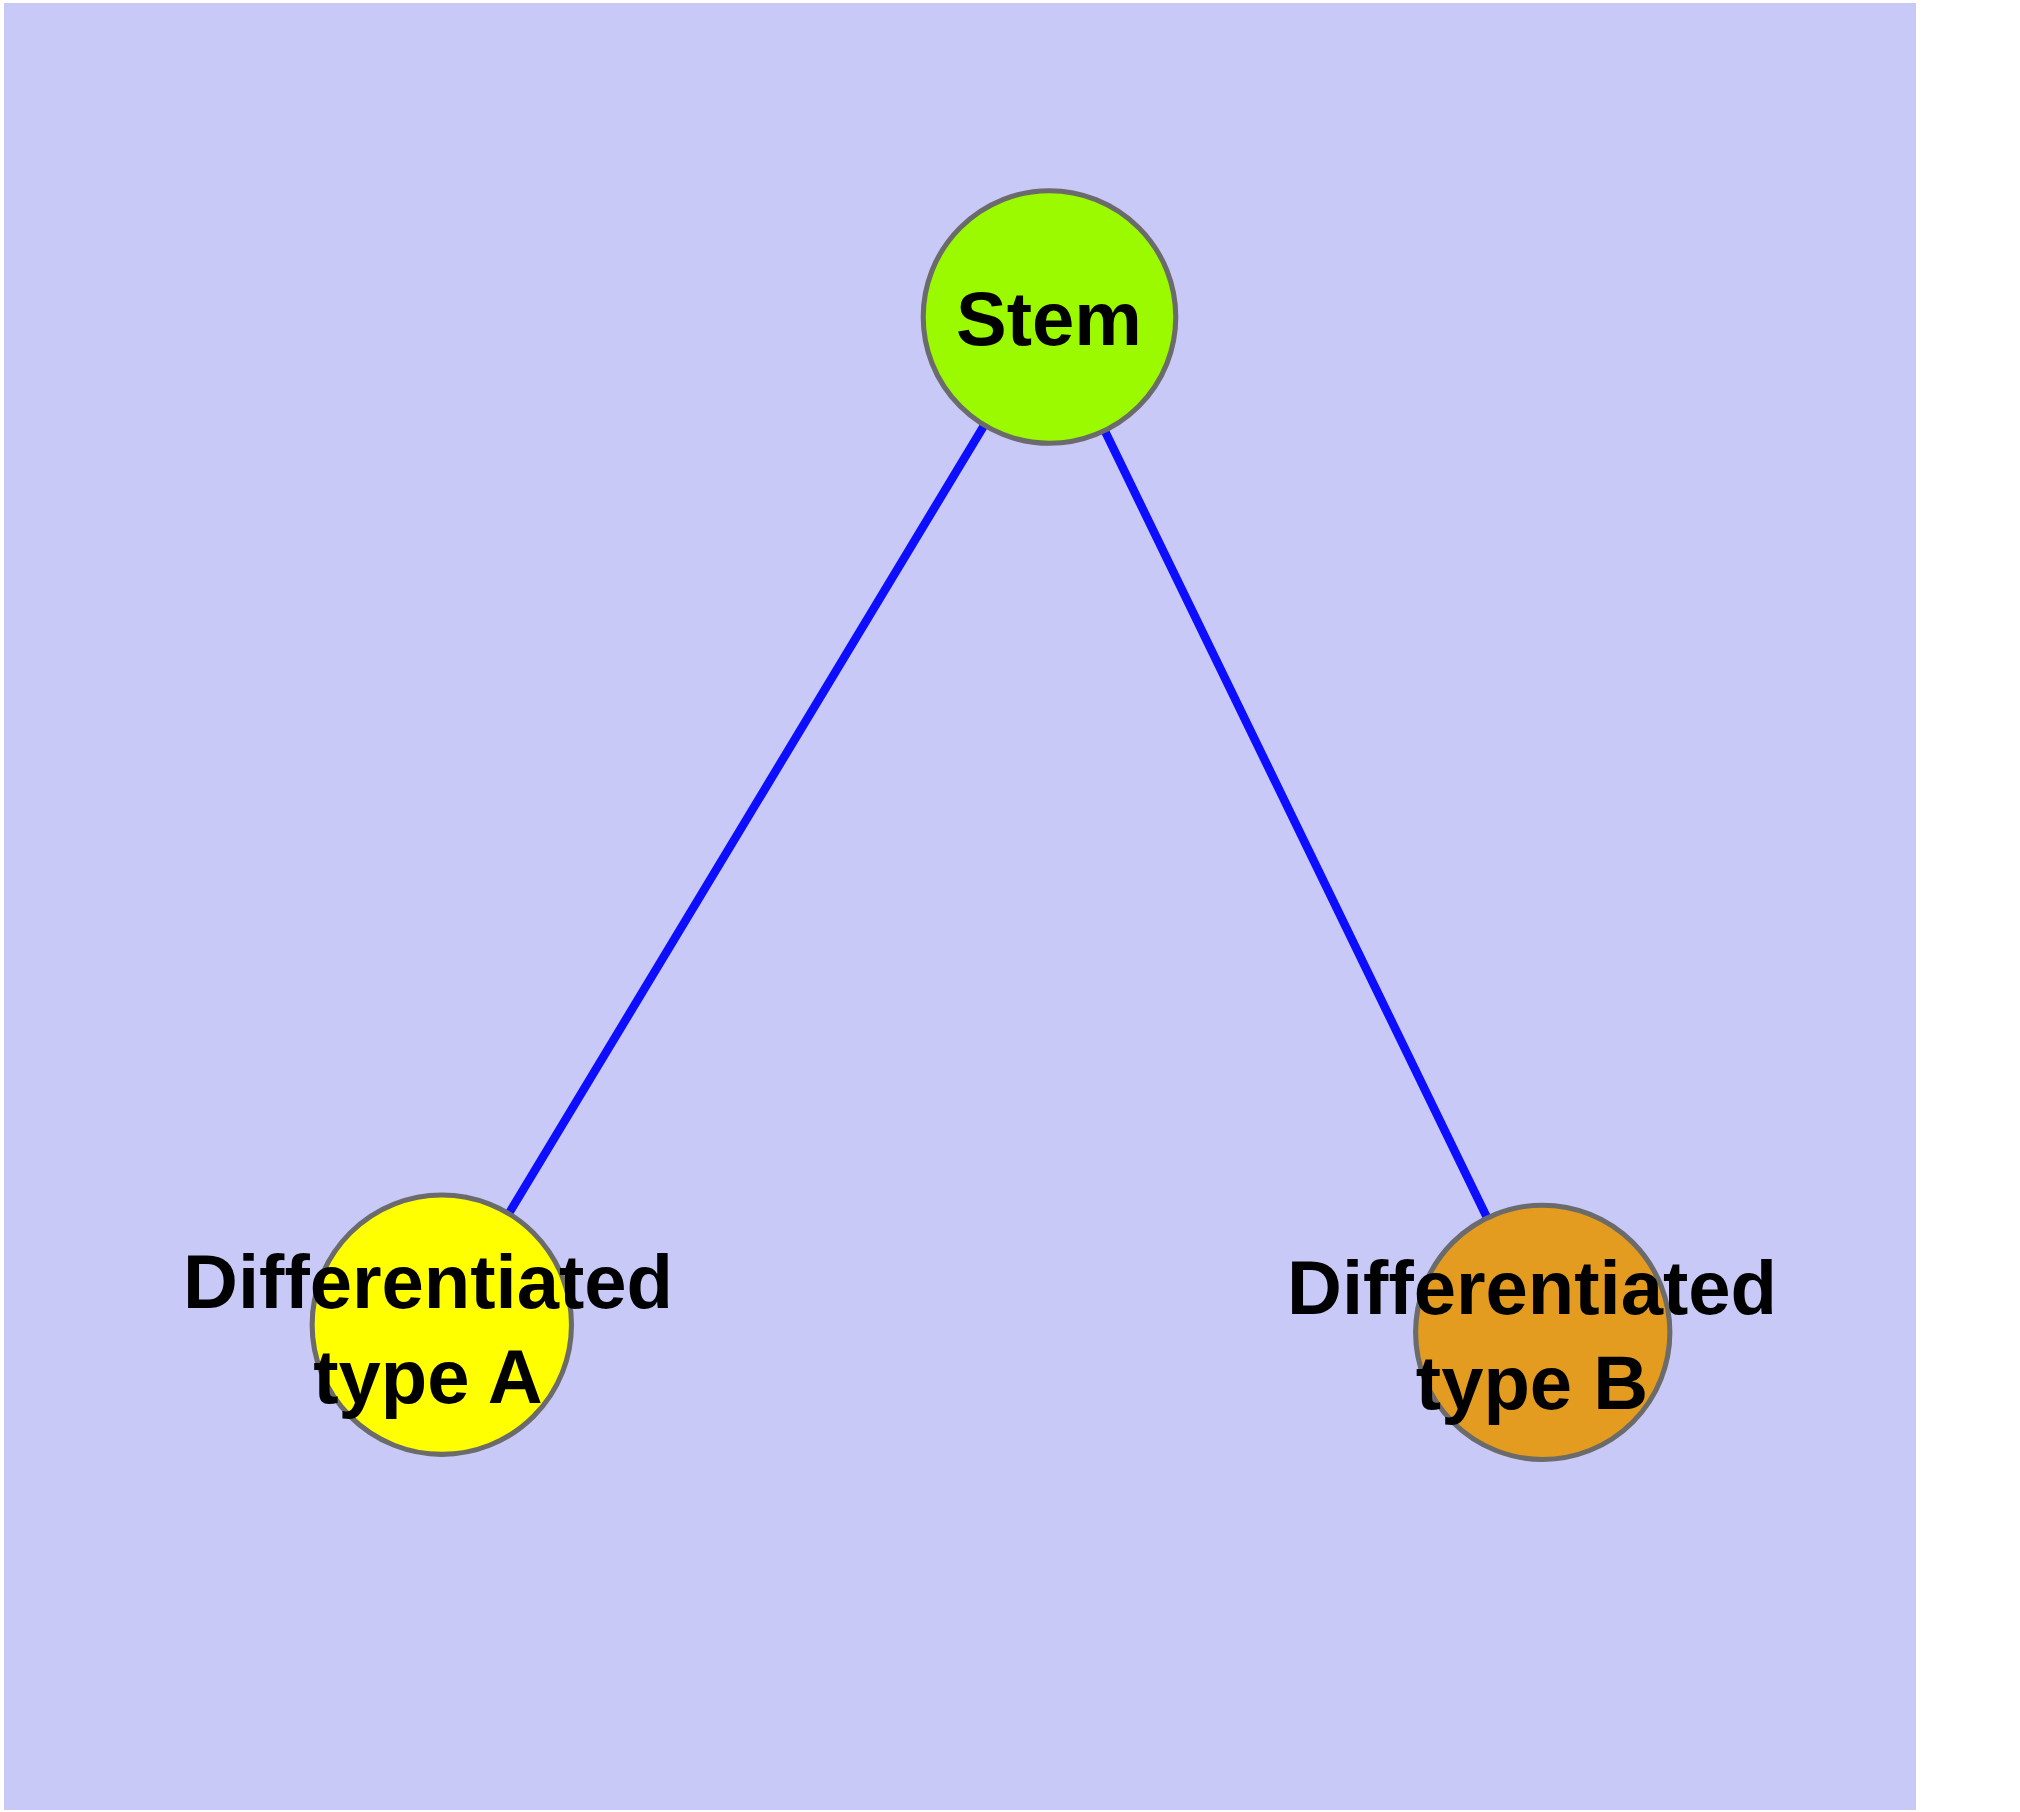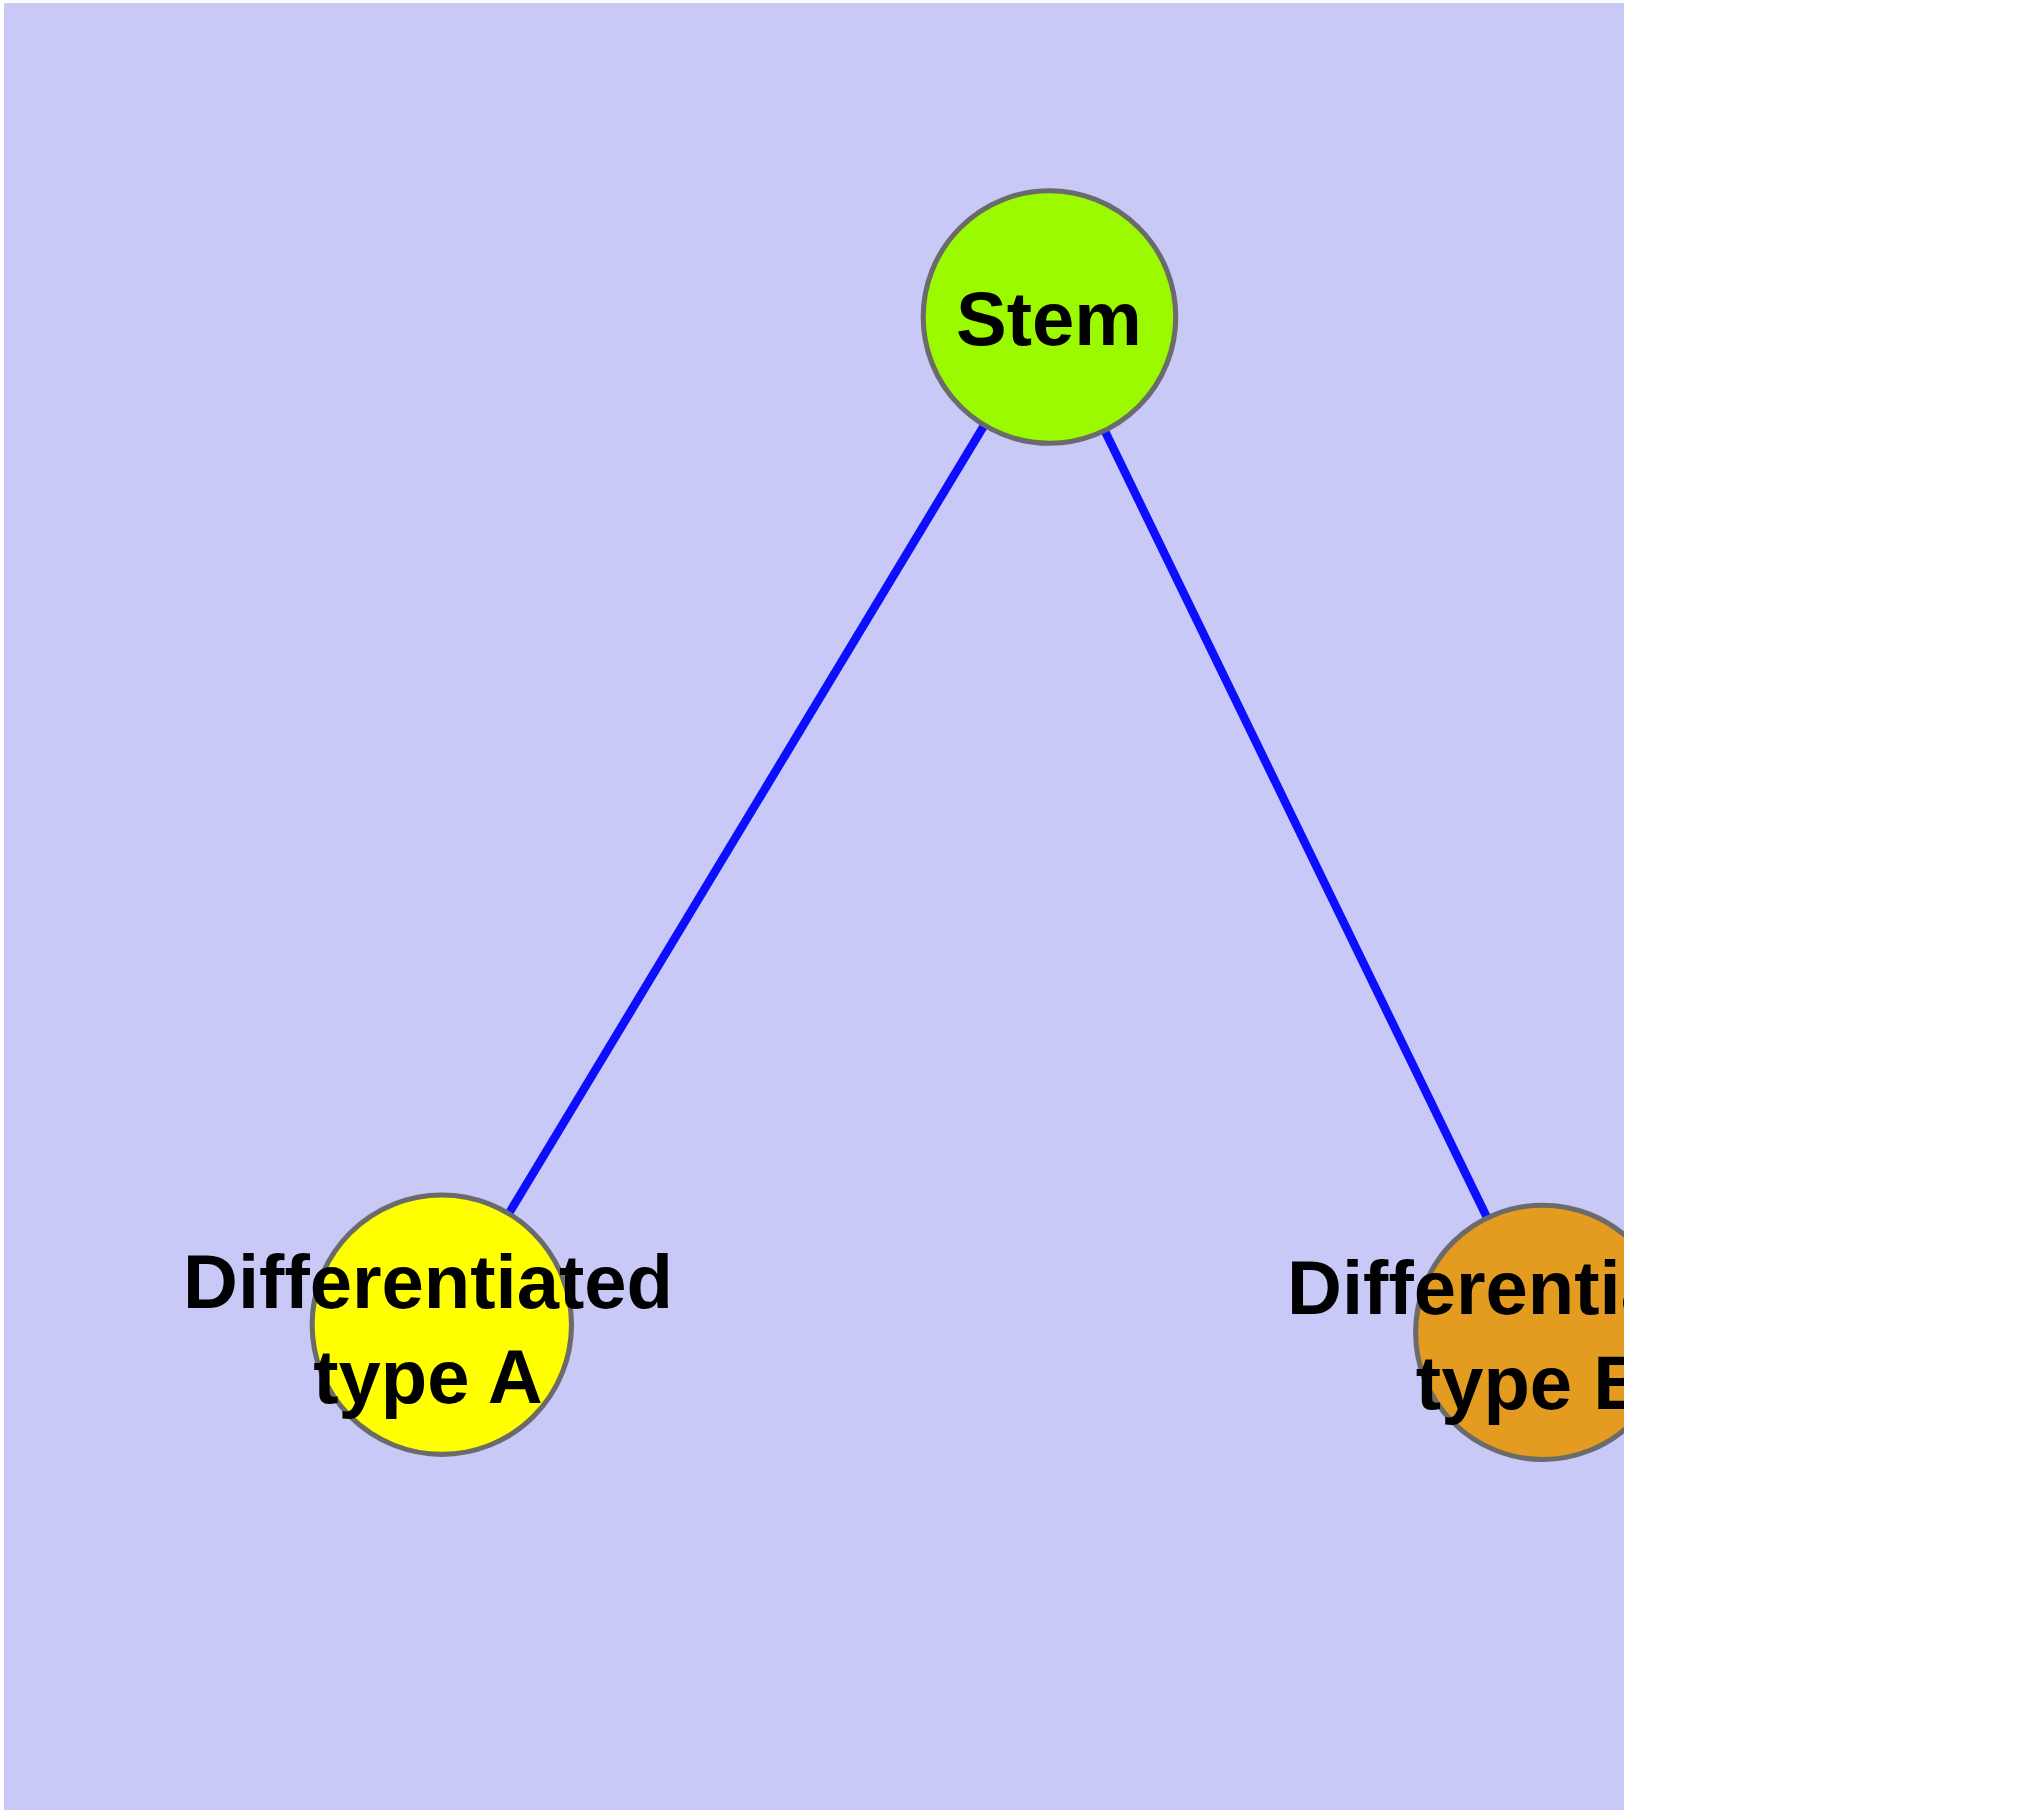--- a/index.html
+++ b/index.html
@@ -8,21 +8,21 @@
     --edge: #0d0dff;
     --node_border: #6b6b6b;
     --label: #000000;
   }
   html, body {
     margin: 0;
     padding: 0;
   }
   .canvas {
     position: relative;
-    width: 1624px;
+    width: 1916px;
     height: 1812px;
     background: var(--frame);
     overflow: hidden;
     font-family: "Liberation Sans", "DejaVu Sans", sans-serif;
   }
   .plot-area {
     position: absolute;
     top: 3.4px;
     left: 4.2px;
     right: 0;

